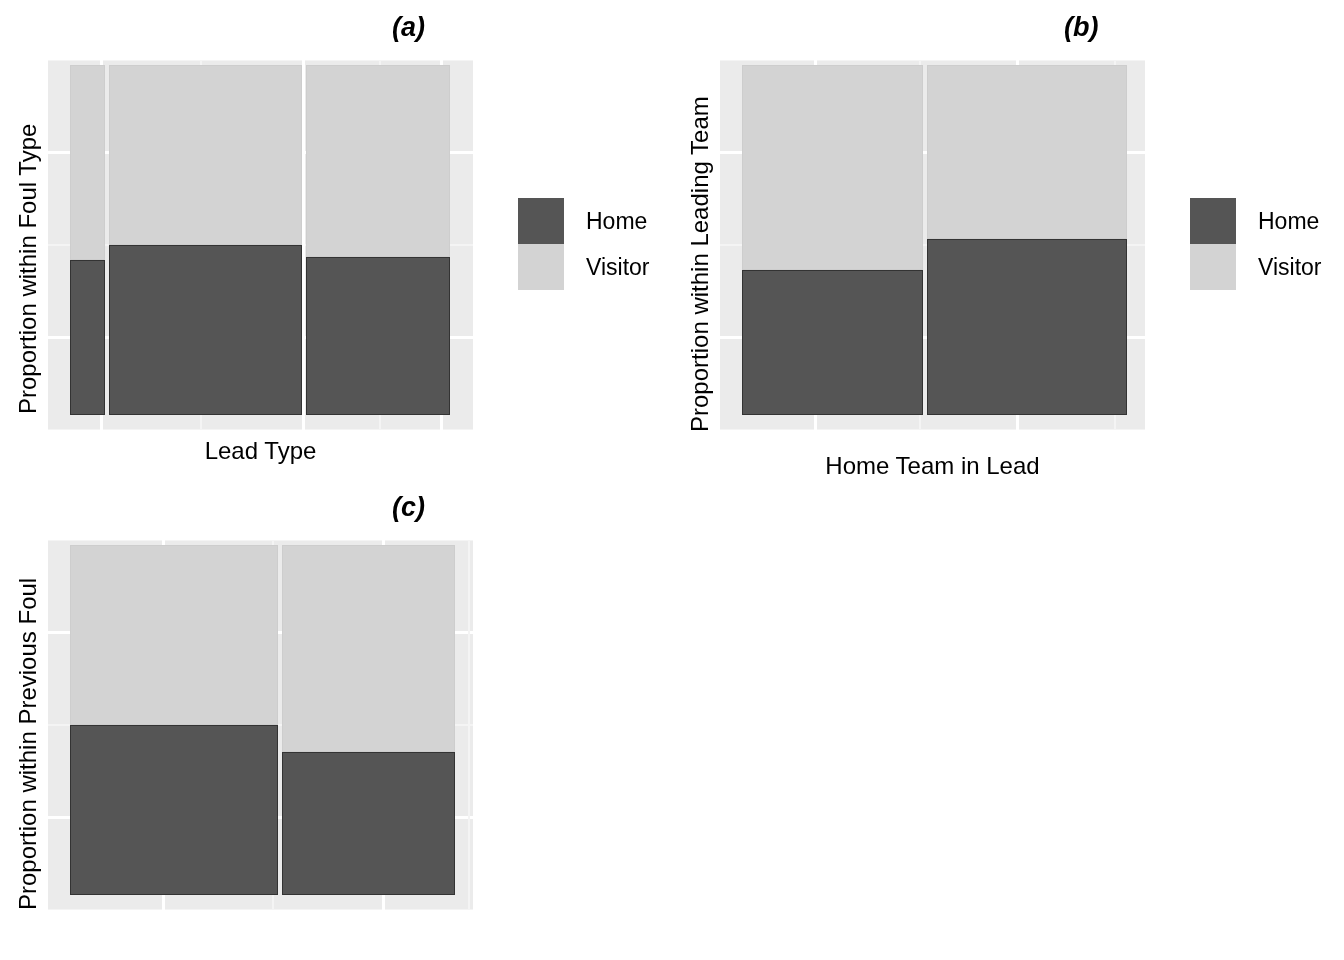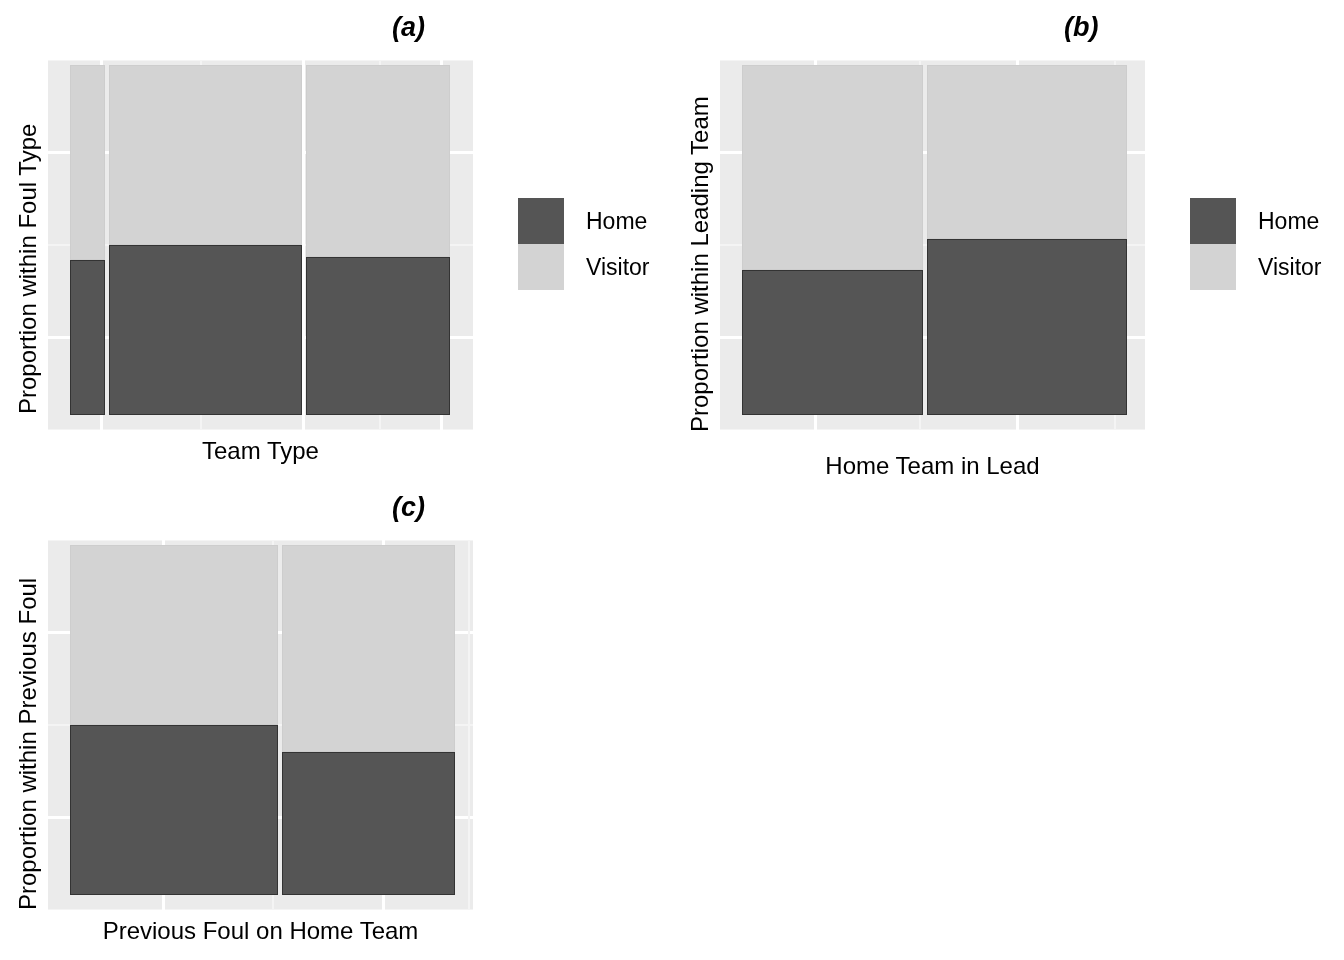--- a/index.html
+++ b/index.html
@@ -137,21 +137,21 @@
         <div class="mosaic-col" style="left: 60.684px; top: 5px; width: 193.024px; height: 350px;">
           <div class="seg visitor" style="top: 0px; height: 179.9px;"></div>
           <div class="seg home" style="top: 179.9px; height: 170.1px;"></div>
         </div>
         <div class="mosaic-col" style="left: 257.708px; top: 5px; width: 144.768px; height: 350px;">
           <div class="seg visitor" style="top: 0px; height: 192.15px;"></div>
           <div class="seg home" style="top: 192.15px; height: 157.85px;"></div>
         </div>
       </div>
 
-    <div class="xlab" style="left:48px; top:437px; width:425px;">Team Type</div>
+    <div class="xlab" style="left:48px; top:437px; width:425px;">Lead Type</div>
 
     <div class="legend" style="left:518px; top:198px;">
       <div class="legend-row">
         <div class="legend-key home"></div>
         <div class="legend-label">Home</div>
       </div>
       <div class="legend-row">
         <div class="legend-key visitor"></div>
         <div class="legend-label">Visitor</div>
       </div>
@@ -215,17 +215,16 @@
         <div class="mosaic-col" style="left: 22px; top: 5px; width: 207.645px; height: 350px;">
           <div class="seg visitor" style="top: 0px; height: 179.9px;"></div>
           <div class="seg home" style="top: 179.9px; height: 170.1px;"></div>
         </div>
         <div class="mosaic-col" style="left: 233.645px; top: 5px; width: 173.355px; height: 350px;">
           <div class="seg visitor" style="top: 0px; height: 206.85px;"></div>
           <div class="seg home" style="top: 206.85px; height: 143.15px;"></div>
         </div>
       </div>
 
-    <div class="xlab" style="left:38px; top:437px; width:445px;">Previous Foul on Home Team</div>
 
   </div>
 
 </div>
 
 </body></html>

